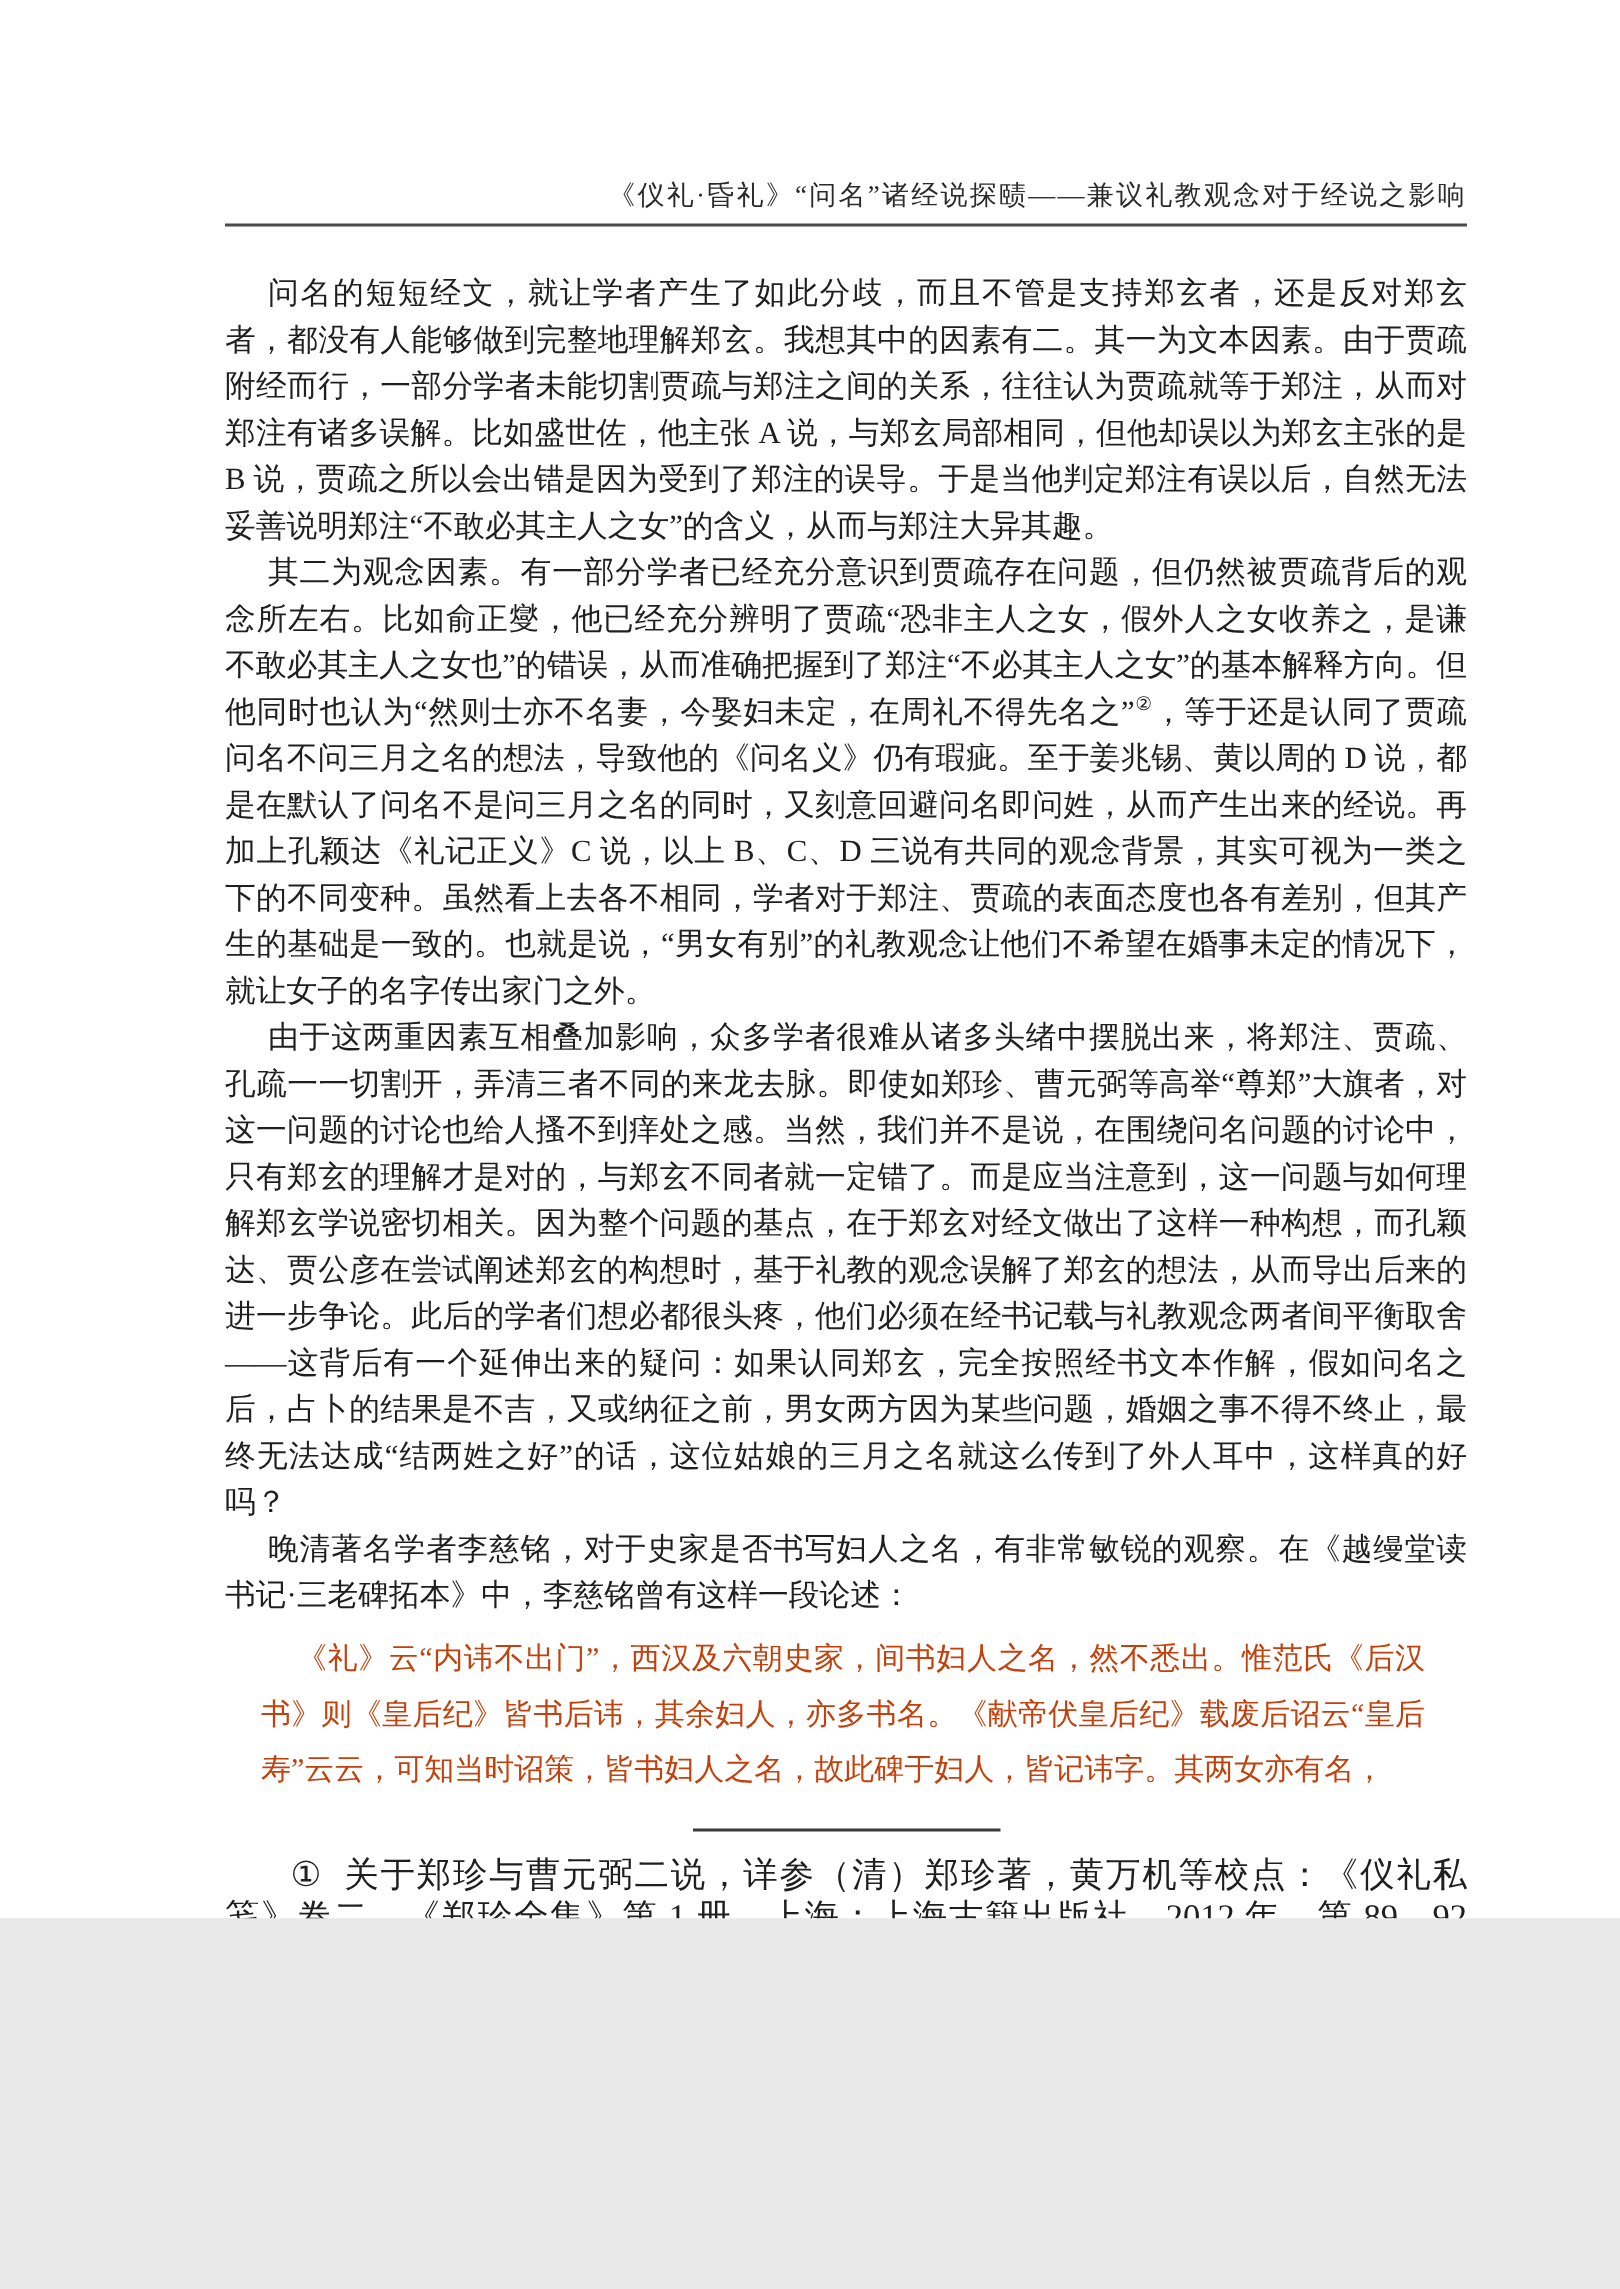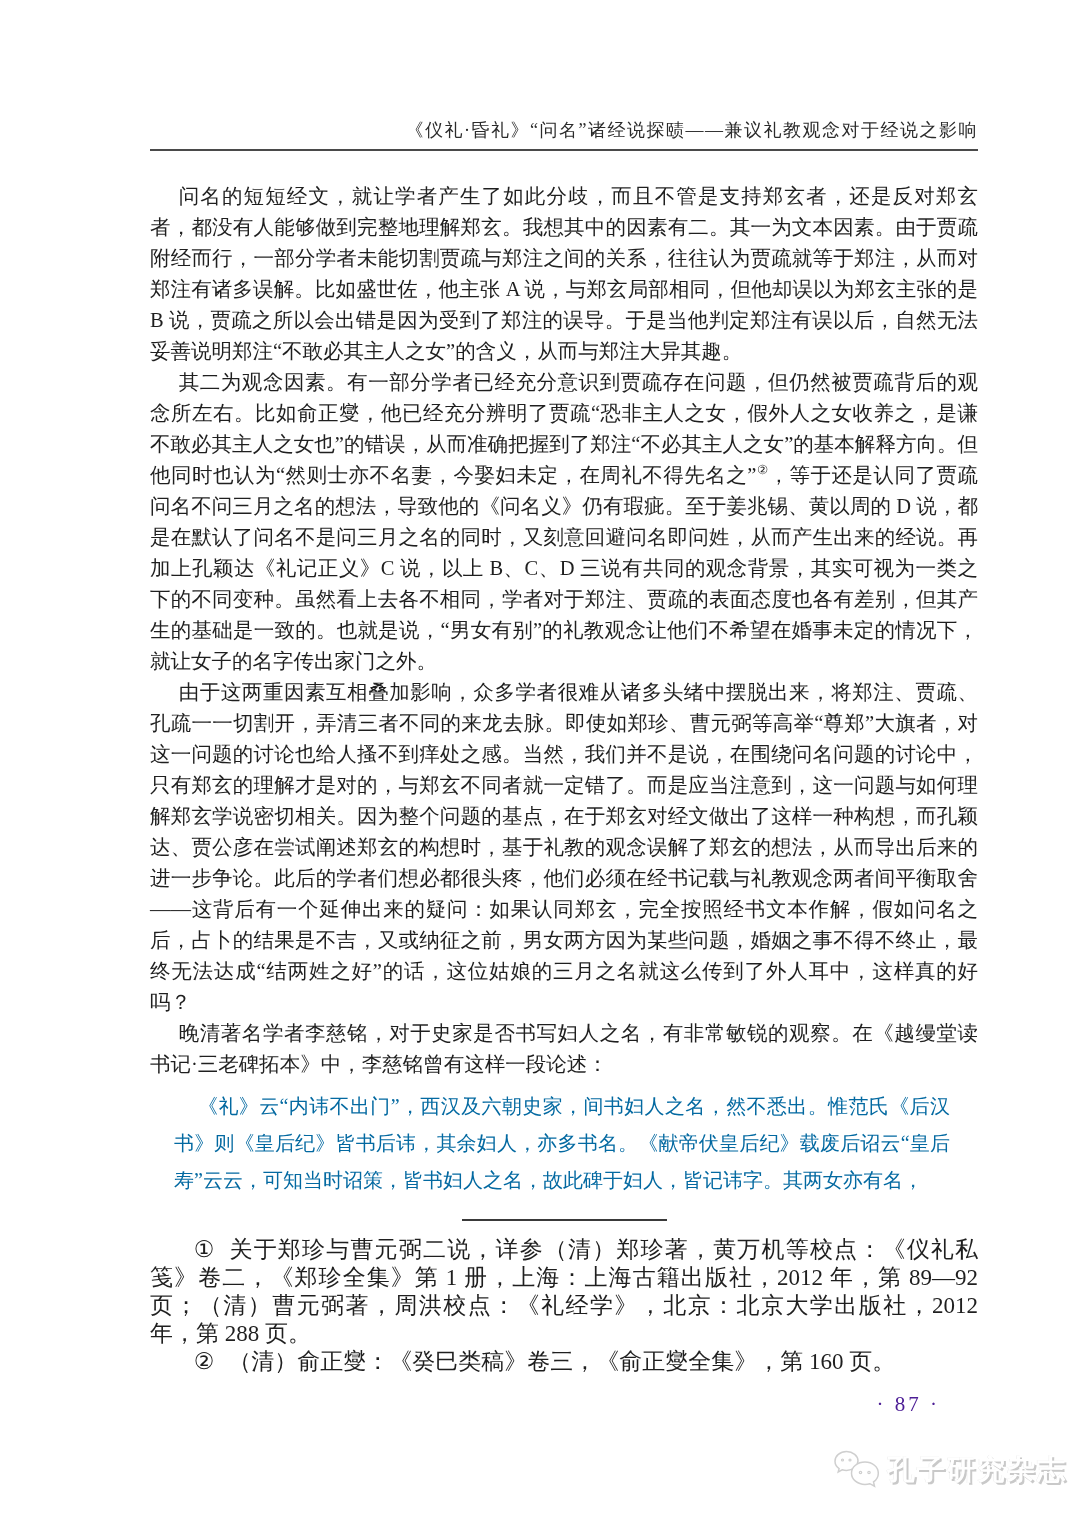--- a/index.html
+++ b/index.html
@@ -1,18 +1,18 @@
 <!DOCTYPE html>
 <html><head>
 <meta charset="utf-8">
 <style>
   html,body { margin:0; padding:0; background:#e9e9e9; }
   .page {
     position:relative;
-    width:1080px; height:1526px;
+    width:1080px; height:1279px;
     margin:0 auto;
     background:#ffffff;
     overflow:hidden;
     font-family:"Liberation Serif","DejaVu Serif",serif;
     color:#1f1f1f;
   }
   .content {
     position:absolute;
     left:150px; top:0;
     width:828px;
@@ -45,21 +45,21 @@
     vertical-align:super;
     line-height:0;
   }
   .quote {
     margin:8px 28px 0 24px;
     font-size:20px;
     line-height:37px;
     text-align:justify;
     text-justify:inter-ideograph;
     text-indent:1.2em;
-    color:#0369a1;
+    color:#c2410c;
   }
   .footnote-sep {
     margin-top:20px;
     width:205px;
     border:none;
     border-top:2px solid #3a3a3a;
     height:0;
   }
   .footnotes {
     margin-top:15px;

